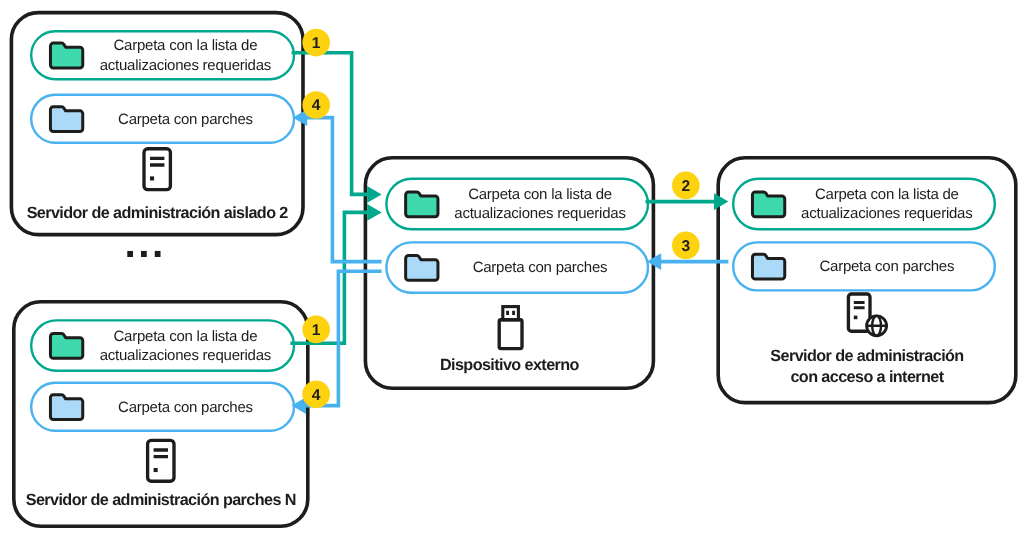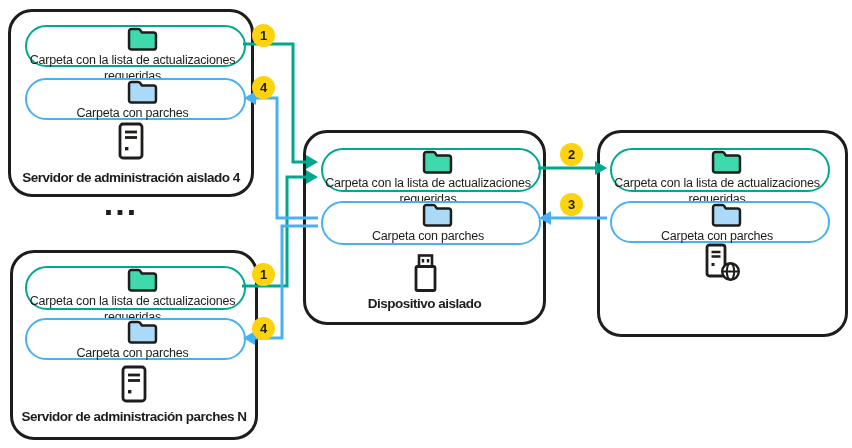--- a/index.html
+++ b/index.html
@@ -5,21 +5,21 @@
   :root{
     --ink:#1d1d1b; --green:#00a88e; --green-fill:#3fd9ae;
     --blue:#48b2f1; --blue-fill:#abd9f8; --yellow:#fdd30f; --bg:#ffffff;
   }
   *{box-sizing:border-box; margin:0; padding:0;}
   html,body{background:#fff;}
   body{font-family:"Liberation Sans", sans-serif; color:var(--ink);}
   .canvas{position:relative; width:852px; height:448px; background:var(--bg); overflow:hidden;}
 
   .box{position:absolute; border:3px solid var(--ink); border-radius:24px; background:var(--bg);}
-  .pill{position:absolute; border-radius:23px; background:var(--bg); display:flex; align-items:center;flex-direction:column;}
+  .pill{position:absolute; border-radius:23px; background:var(--bg); display:flex; align-items:center;}
   .pill.green{border:2.5px solid var(--green);}
   .pill.blue{border:2.5px solid var(--blue);}
   .pill .folder{flex:0 0 auto; margin-left:13px;}
   .pill .folder-shape{stroke:var(--ink); stroke-width:2.6; stroke-linejoin:round;}
   .pill.green .folder-shape{fill:var(--green-fill);}
   .pill.blue .folder-shape{fill:var(--blue-fill);}
   .pill-label{flex:1; text-align:center; font-size:12.5px; line-height:1.3; letter-spacing:-0.2px; padding:0 8px 0 2px;}
 
   .node-icon{position:absolute; left:50%; transform:translateX(-50%);}
   .icon-stroke{fill:none; stroke:var(--ink); stroke-width:2.8;}
@@ -61,21 +61,21 @@
         <path class="folder-shape" d="M2 21 V4.5 C2 3.1 3.1 2 4.5 2 H11.6 c0.8 0 1.6 0.4 2 1.1 L15.2 5.6 H27.5 C28.9 5.6 30 6.7 30 8.1 V21 c0 1.4 -1.1 2.5 -2.5 2.5 H4.5 C3.1 23.5 2 22.4 2 21 Z"></path>
       </svg>
       <span class="pill-label">Carpeta con parches</span>
     </div>
     <svg class="node-icon" style="top:110px" width="26" height="38" viewBox="0 0 26 38">
       <rect class="icon-stroke" x="2" y="2" width="22" height="34" rx="3"></rect>
       <line class="icon-stroke" x1="7" y1="10" x2="19" y2="10"></line>
       <line class="icon-stroke" x1="7" y1="15.5" x2="19" y2="15.5"></line>
       <rect class="icon-fill" x="7" y="25" width="3.4" height="3.4"></rect>
     </svg>
-    <div class="box-title" style="bottom:9px">Servidor de administración aislado 4</div>
+    <div class="box-title" style="bottom:9px">Servidor de administración aislado 2</div>
   </div>
 
   <div class="ellipsis">...</div>
 
   <div class="box" style="left:10px; top:250px; width:248px; height:190px">
     <div class="pill green" style="left:12px; top:13px; width:221px; height:44px">
       <svg class="folder" width="31" height="25" viewBox="0 0 32 26">
         <path class="folder-shape" d="M2 21 V4.5 C2 3.1 3.1 2 4.5 2 H11.6 c0.8 0 1.6 0.4 2 1.1 L15.2 5.6 H27.5 C28.9 5.6 30 6.7 30 8.1 V21 c0 1.4 -1.1 2.5 -2.5 2.5 H4.5 C3.1 23.5 2 22.4 2 21 Z"></path>
       </svg>
       <span class="pill-label">Carpeta con la lista de actualizaciones requeridas</span>
@@ -107,21 +107,21 @@
         <path class="folder-shape" d="M2 21 V4.5 C2 3.1 3.1 2 4.5 2 H11.6 c0.8 0 1.6 0.4 2 1.1 L15.2 5.6 H27.5 C28.9 5.6 30 6.7 30 8.1 V21 c0 1.4 -1.1 2.5 -2.5 2.5 H4.5 C3.1 23.5 2 22.4 2 21 Z"></path>
       </svg>
       <span class="pill-label">Carpeta con parches</span>
     </div>
     <svg class="node-icon" style="top:120px" width="28" height="40" viewBox="0 0 28 40">
       <rect class="icon-stroke" style="stroke-width:2.6" x="8" y="2.5" width="13" height="11"></rect>
       <line class="icon-stroke" style="stroke-width:2.4" x1="12" y1="6" x2="12" y2="9.5"></line>
       <line class="icon-stroke" style="stroke-width:2.4" x1="17" y1="6" x2="17" y2="9.5"></line>
       <rect class="icon-stroke" x="5" y="13.5" width="19" height="24" rx="1.5"></rect>
     </svg>
-    <div class="box-title" style="bottom:11px">Dispositivo aislado</div>
+    <div class="box-title" style="bottom:11px">Dispositivo externo</div>
   </div>
 
   <div class="box" style="left:597px; top:130px; width:251px; height:207px">
     <div class="pill green" style="left:10px; top:15px; width:220px; height:44px">
       <svg class="folder" width="31" height="25" viewBox="0 0 32 26">
         <path class="folder-shape" d="M2 21 V4.5 C2 3.1 3.1 2 4.5 2 H11.6 c0.8 0 1.6 0.4 2 1.1 L15.2 5.6 H27.5 C28.9 5.6 30 6.7 30 8.1 V21 c0 1.4 -1.1 2.5 -2.5 2.5 H4.5 C3.1 23.5 2 22.4 2 21 Z"></path>
       </svg>
       <span class="pill-label">Carpeta con la lista de actualizaciones requeridas</span>
     </div>
     <div class="pill blue" style="left:10px; top:68px; width:220px; height:42px">
@@ -132,20 +132,21 @@
     </div>
     <svg class="node-icon" style="top:110px" width="36" height="40" viewBox="0 0 36 40">
       <rect class="icon-stroke" x="2" y="2" width="18" height="31" rx="2.5"></rect>
       <line class="icon-stroke" style="stroke-width:2.5" x1="6.5" y1="9" x2="15.5" y2="9"></line>
       <line class="icon-stroke" style="stroke-width:2.5" x1="6.5" y1="13.5" x2="15.5" y2="13.5"></line>
       <rect class="icon-fill" x="6.5" y="20" width="3" height="3"></rect>
       <circle class="icon-stroke" style="stroke-width:2.4; fill:#ffffff" cx="25.5" cy="28.5" r="8.3"></circle>
       <ellipse class="icon-stroke" style="stroke-width:2" cx="25.5" cy="28.5" rx="3.7" ry="8.3"></ellipse>
       <line class="icon-stroke" style="stroke-width:2" x1="17.2" y1="28.5" x2="33.8" y2="28.5"></line>
     </svg>
+    <div class="box-title wrap" style="bottom:11px"><span class="inner">Servidor de administración con acceso a internet</span></div>
   </div>
 
   <svg class="wires" width="852" height="448" viewBox="0 0 852 448">
     <g>
       <path class="wire g" d="M243 44 H293 V162 H307"></path>
       <polygon class="head g" points="306,155 306,169 318,162"></polygon>
     </g>
     <g>
       <path class="wire g" d="M242 286 H287 V177 H307"></path>
       <polygon class="head g" points="306,170 306,184 318,177"></polygon>

